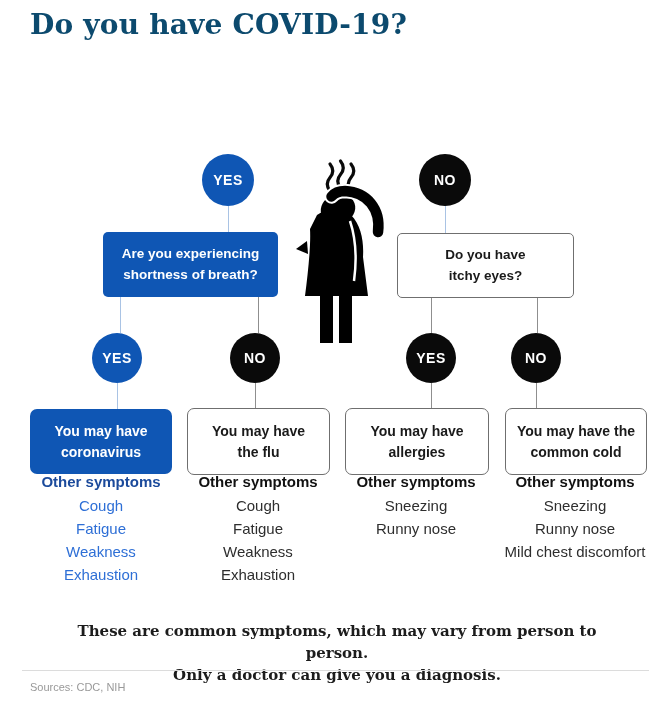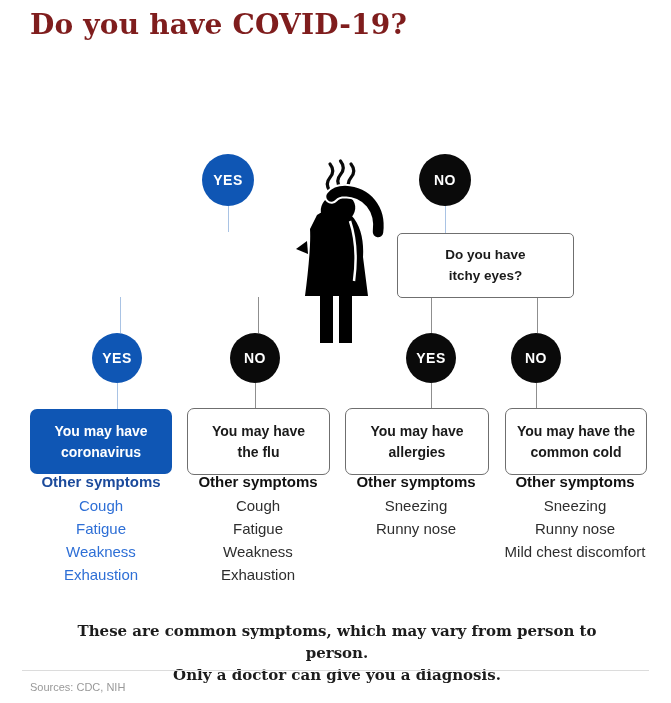--- a/index.html
+++ b/index.html
@@ -3,21 +3,21 @@
 <meta charset="utf-8">
 <style>
   html,body{margin:0;padding:0;background:#fff;}
   .stage{
     position:relative;width:671px;height:703px;background:#ffffff;overflow:hidden;
     font-family:"Liberation Sans", sans-serif;
   }
   .title{
     position:absolute;left:30px;top:8px;
     font-family:"DejaVu Serif","Liberation Serif",serif;
-    font-weight:bold;font-size:28px;color:#7f1d1d;letter-spacing:0.2px;
+    font-weight:bold;font-size:28px;color:#0c4a6e;letter-spacing:0.2px;
   }
   .root-question{
     position:absolute;left:180px;top:90px;width:330px;text-align:center;
     font-weight:bold;font-size:19px;color:#111;
   }
   .circle{
     position:absolute;border-radius:50%;display:flex;align-items:center;justify-content:center;
     color:#fff;font-weight:bold;font-size:14px;letter-spacing:0.5px;
   }
   .c-lg{width:52px;height:52px;}
@@ -88,20 +88,24 @@
   <div class="vline l-gray" style="left:431px;top:383px;height:25px;"></div>
   <div class="vline l-gray" style="left:536px;top:383px;height:25px;"></div>
 
   <div class="circle c-lg c-blue" style="left:202px;top:154px;">
     <span>YES</span>
   </div>
   <div class="circle c-lg c-black" style="left:419px;top:154px;">
     <span>NO</span>
   </div>
 
+  <div class="qbox box-blue" style="left:103px;top:232px;">
+    <span>Are you experiencing</span>
+    <span>shortness of breath?</span>
+  </div>
   <div class="qbox box-white" style="left:397px;top:233px;height:63px;">
     <span>Do you have</span>
     <span>itchy eyes?</span>
   </div>
 
   <div class="circle c-sm c-blue" style="left:92px;top:333px;">
     <span>YES</span>
   </div>
   <div class="circle c-sm c-black" style="left:230px;top:333px;">
     <span>NO</span>

